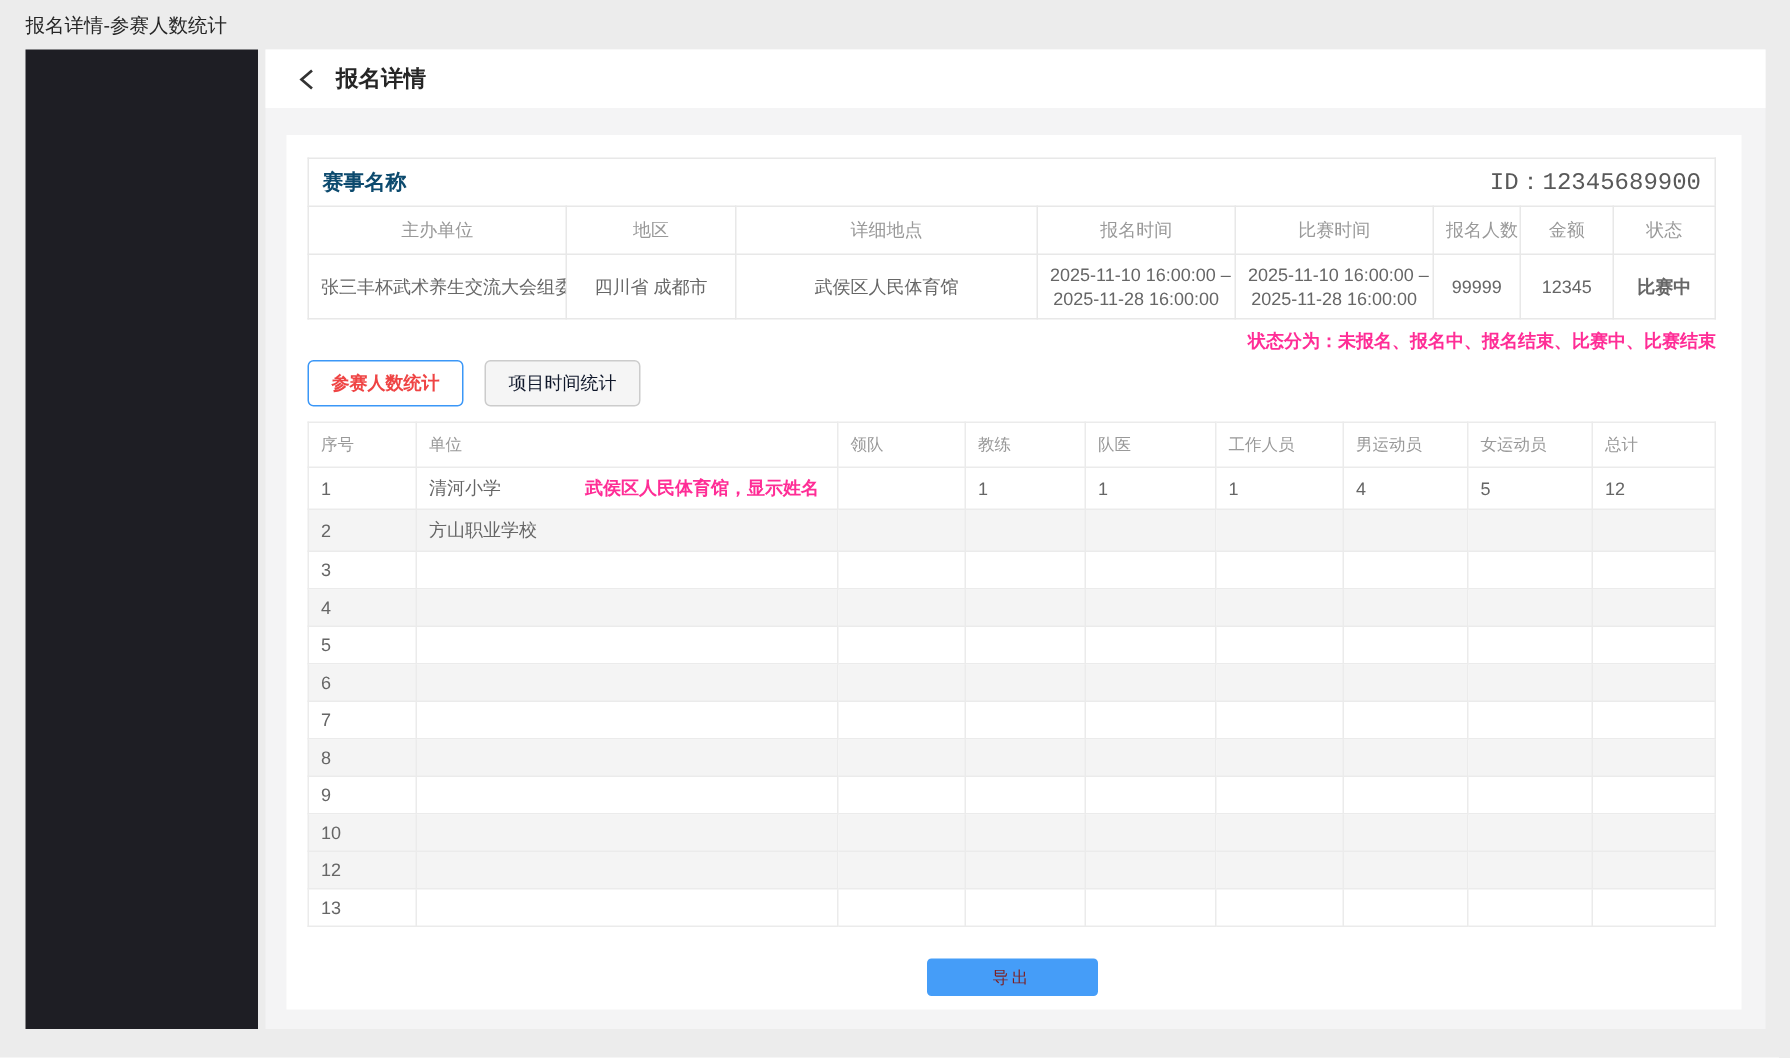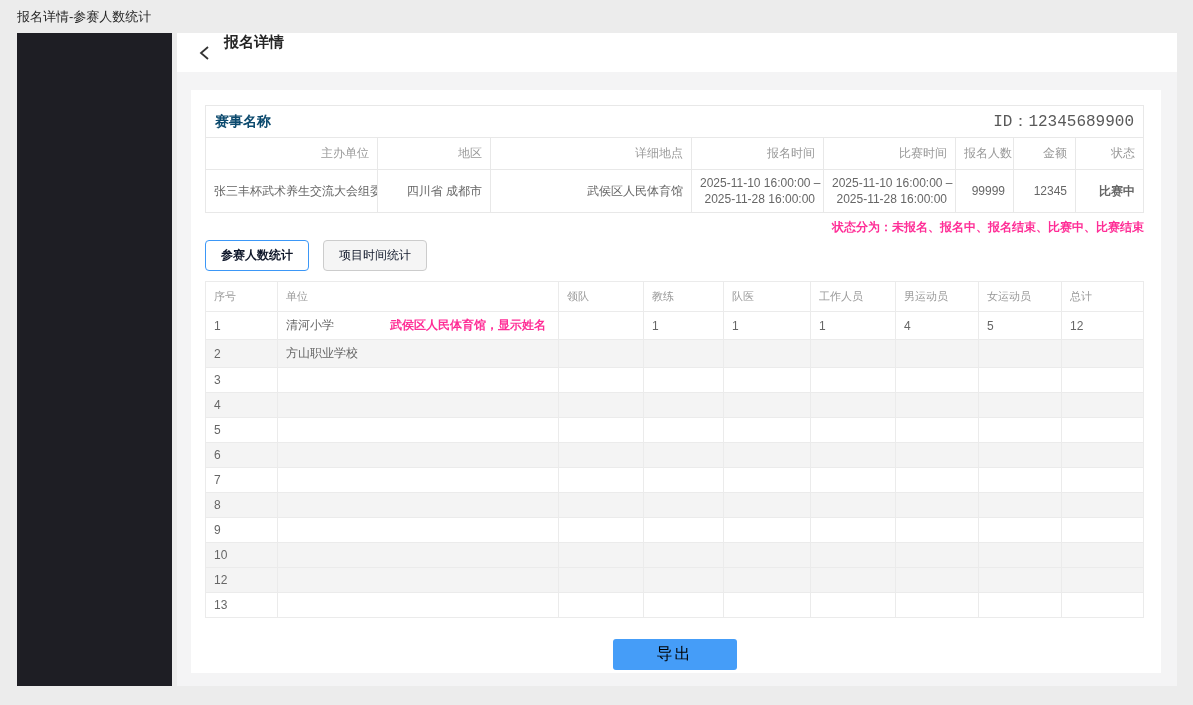--- a/index.html
+++ b/index.html
@@ -5,50 +5,50 @@
   html,body{margin:0;padding:0;}
   body{
     width:1193px;height:705px;position:relative;
     background:#ececec;
     font-family:"Liberation Sans","DejaVu Sans",sans-serif;
     -webkit-font-smoothing:antialiased;
   }
   .window-title{position:absolute;top:8px;left:17px;font-size:13px;color:#262626;}
   .sidebar{position:absolute;left:17px;top:33px;width:155px;height:653px;background:#1e1e24;}
   .content{position:absolute;left:177px;top:33px;width:1000px;height:653px;background:#f4f4f5;box-sizing:border-box;}
-  .header-bar{height:39px;background:#fff;display:flex;padding:0 21px;gap:12px;box-sizing:border-box;}
+  .header-bar{height:39px;background:#fff;display:flex;align-items:center;padding:0 21px;gap:12px;box-sizing:border-box;}
   .back-btn{display:flex;align-items:center;cursor:pointer;background:none;border:none;padding:0;}
   .page-title{font-size:15px;font-weight:bold;color:#262626;}
   .card{margin:18px 16px 0 14px;background:#fff;height:583px;box-sizing:border-box;padding:15px 17px 0 14px;}
 
   
   .evt-caption{border:1px solid #e8e8e8;border-bottom:none;display:flex;justify-content:space-between;align-items:center;height:32px;padding:0 9px;box-sizing:border-box;}
   .evt-title{font-size:14px;font-weight:bold;color:#0c4a6e;}
   .evt-id{font-size:16px;color:#595959;font-family:Liberation Mono, monospace;}
   table{border-collapse:collapse;width:100%;table-layout:fixed;}
-  .evt th,.evt td{border:1px solid #e8e8e8;text-align:right;overflow:hidden;white-space:nowrap;}
+  .evt th,.evt td{border:1px solid #e8e8e8;text-align:center;overflow:hidden;white-space:nowrap;}
   .evt th{font-size:12px;color:#999;font-weight:normal;padding:7px 8px;height:14px;}
   .evt td{font-size:12px;color:#666;padding:5px 8px;height:30px;}
   .time-line{display:block;line-height:16px;}
   .status-green{color:#2db36f;font-weight:bold;}
   .note{font-size:12px;font-weight:bold;color:#ff2d96;text-align:right;margin:6px 0 4px;}
 
   .tabs{display:flex;gap:14px;margin:0 0 10px 0;}
   .tab{font-size:12px;padding:6px 15px;border-radius:4px;cursor:pointer;background:#f5f5f5;border:1px solid #ccc;color:#0f172a;}
-  .tab.active{background:#fff;border:1px solid #3b97f7;color:#0f172a;font-weight:bold;}
+  .tab.active{background:#fff;border:1px solid #3b97f7;color:#ef4444;font-weight:bold;}
 
   
   .stats th,.stats td{border:1px solid #ebebeb;text-align:left;overflow:hidden;white-space:nowrap;}
   .stats th{font-size:11px;color:#999;font-weight:normal;padding:7px 8px;height:13px;}
   .stats td{font-size:12px;color:#666;padding:5px 8px;height:14px;}
   .stats tr.stripe td{background:#f4f4f4;}
   .unit-cell .hint{float:right;color:#ff2d96;font-weight:bold;margin-right:4px;}
 
   .export-wrap{text-align:center;margin-top:21px;}
-  .export{background:#459df8;color:#000000;border:none;border-radius:3px;font-size:16px;padding:5px 44px;cursor:pointer;letter-spacing:2px;}
+  .export{background:#459df8;color:#7f1d1d;border:none;border-radius:3px;font-size:11px;padding:5px 44px;cursor:pointer;letter-spacing:2px;}
 </style>
 </head>
 <body>
 
 <div class="window-title">报名详情-参赛人数统计</div>
 
 <div class="sidebar"></div>
 
 <div class="content">
 

